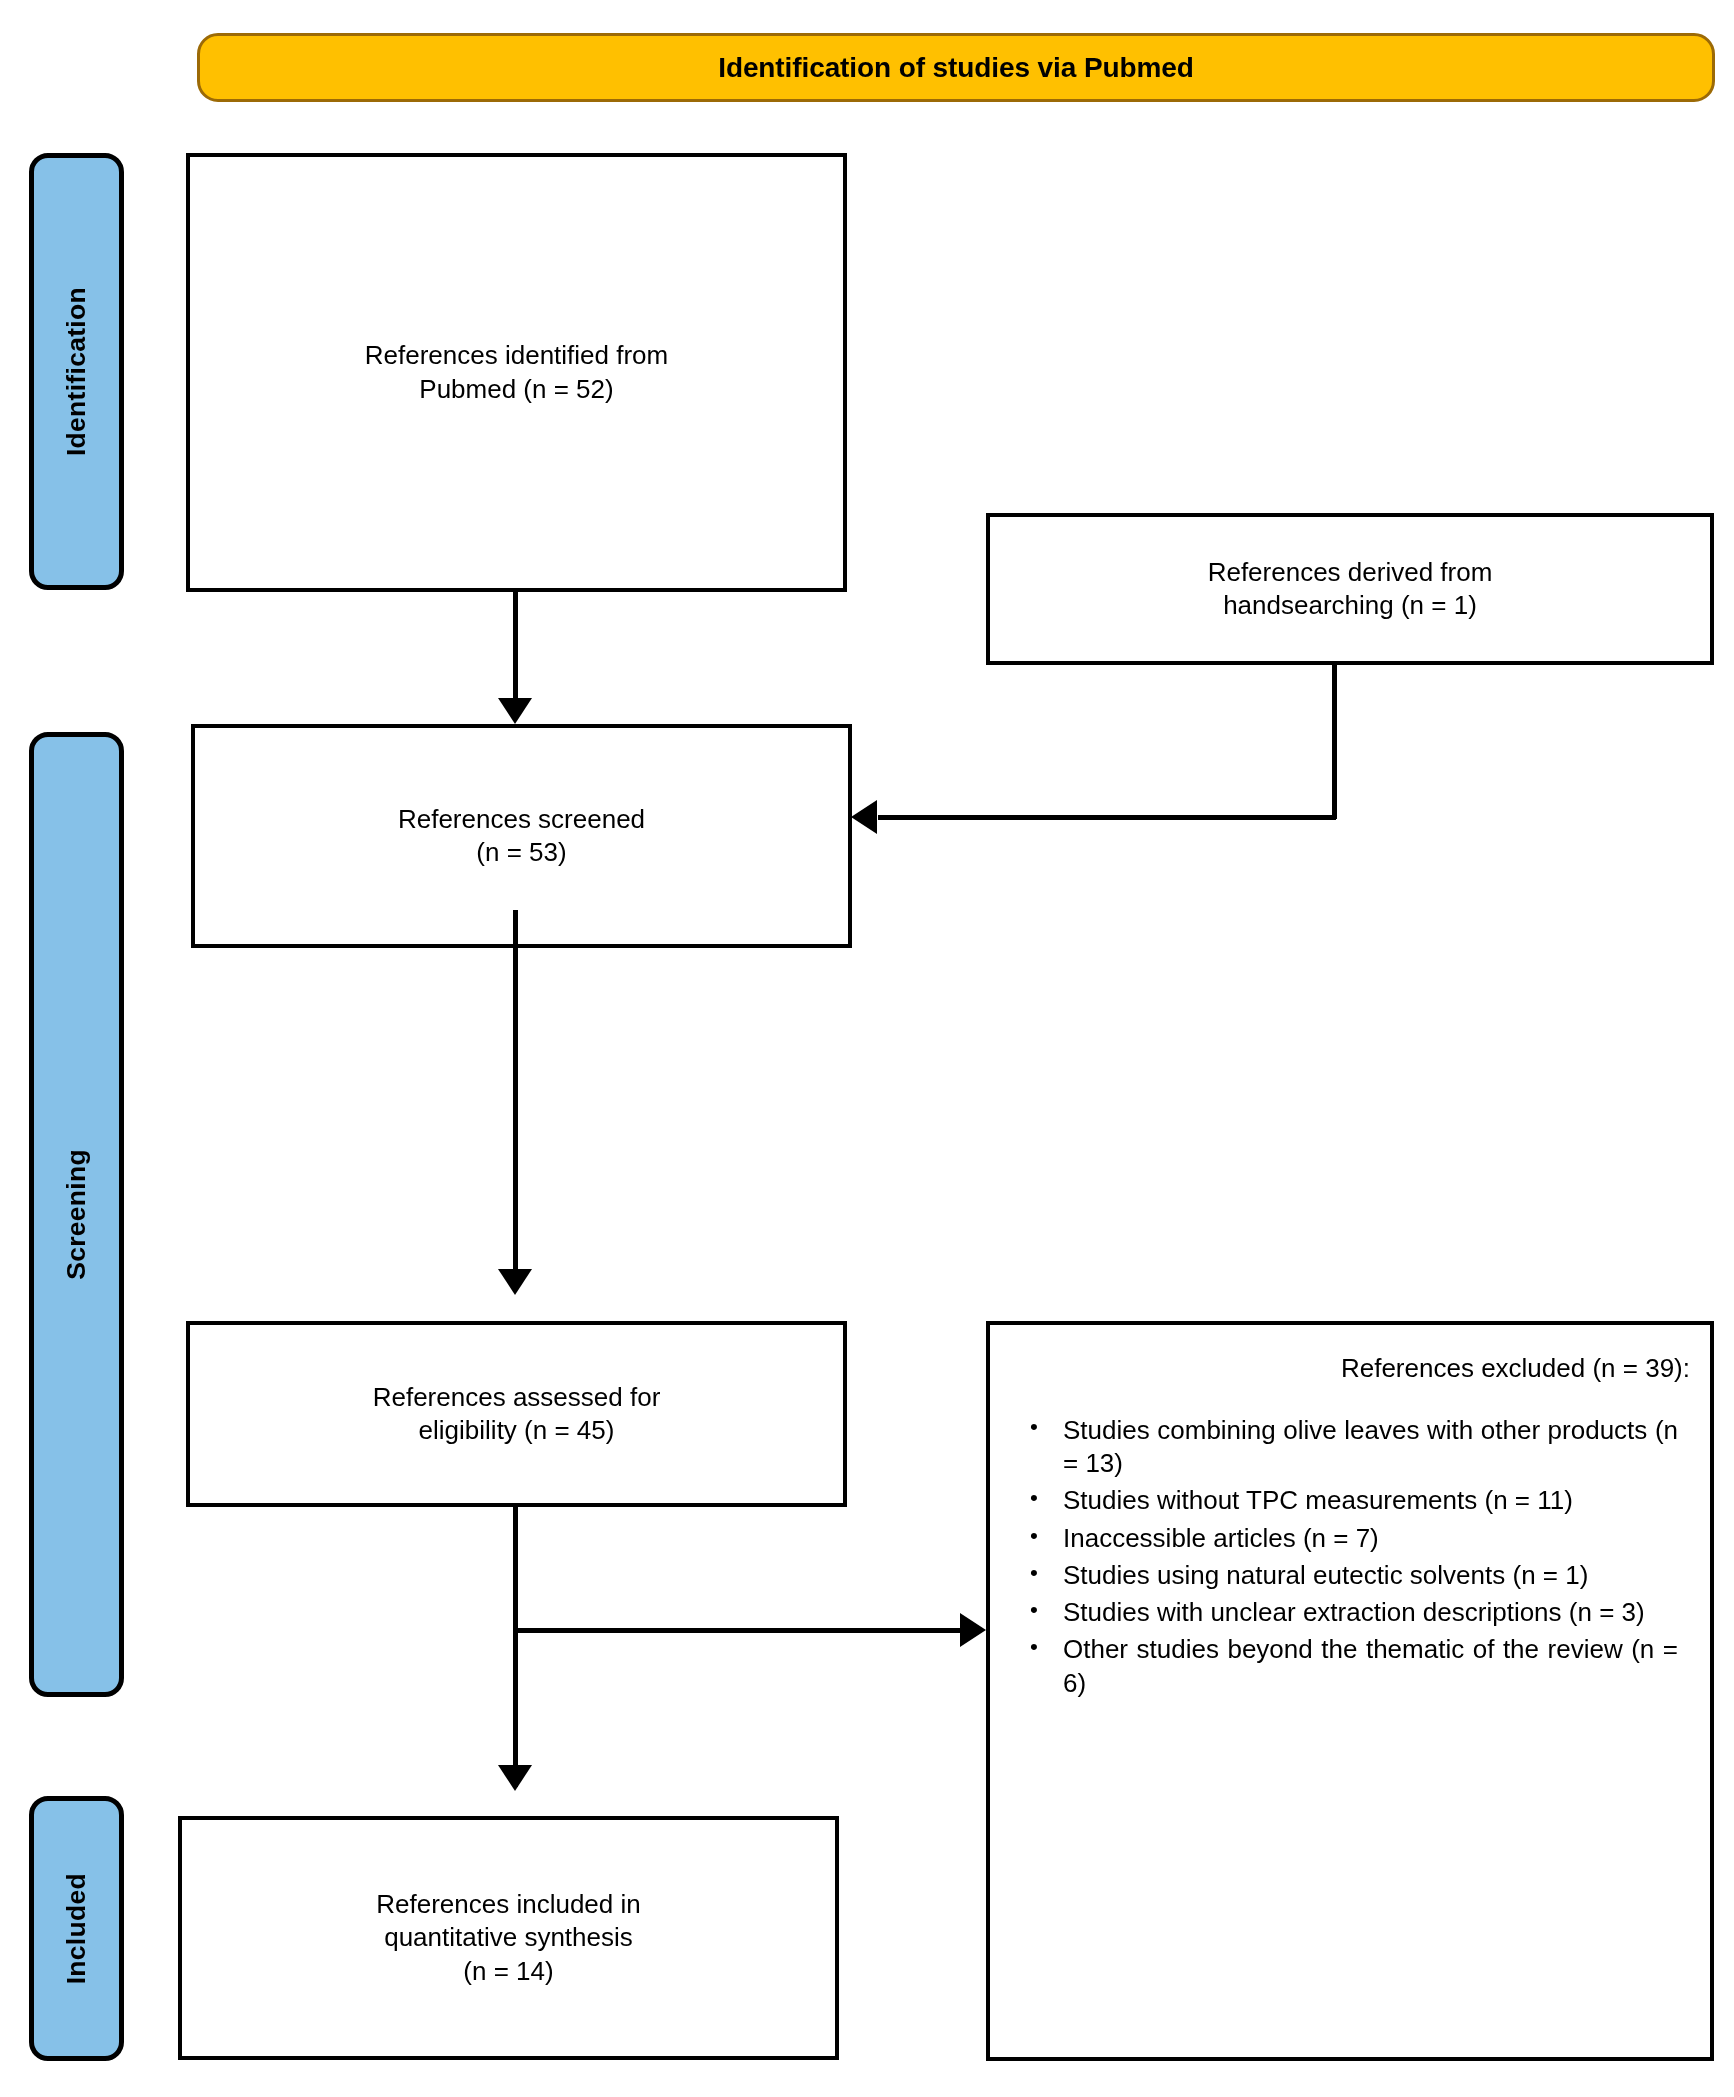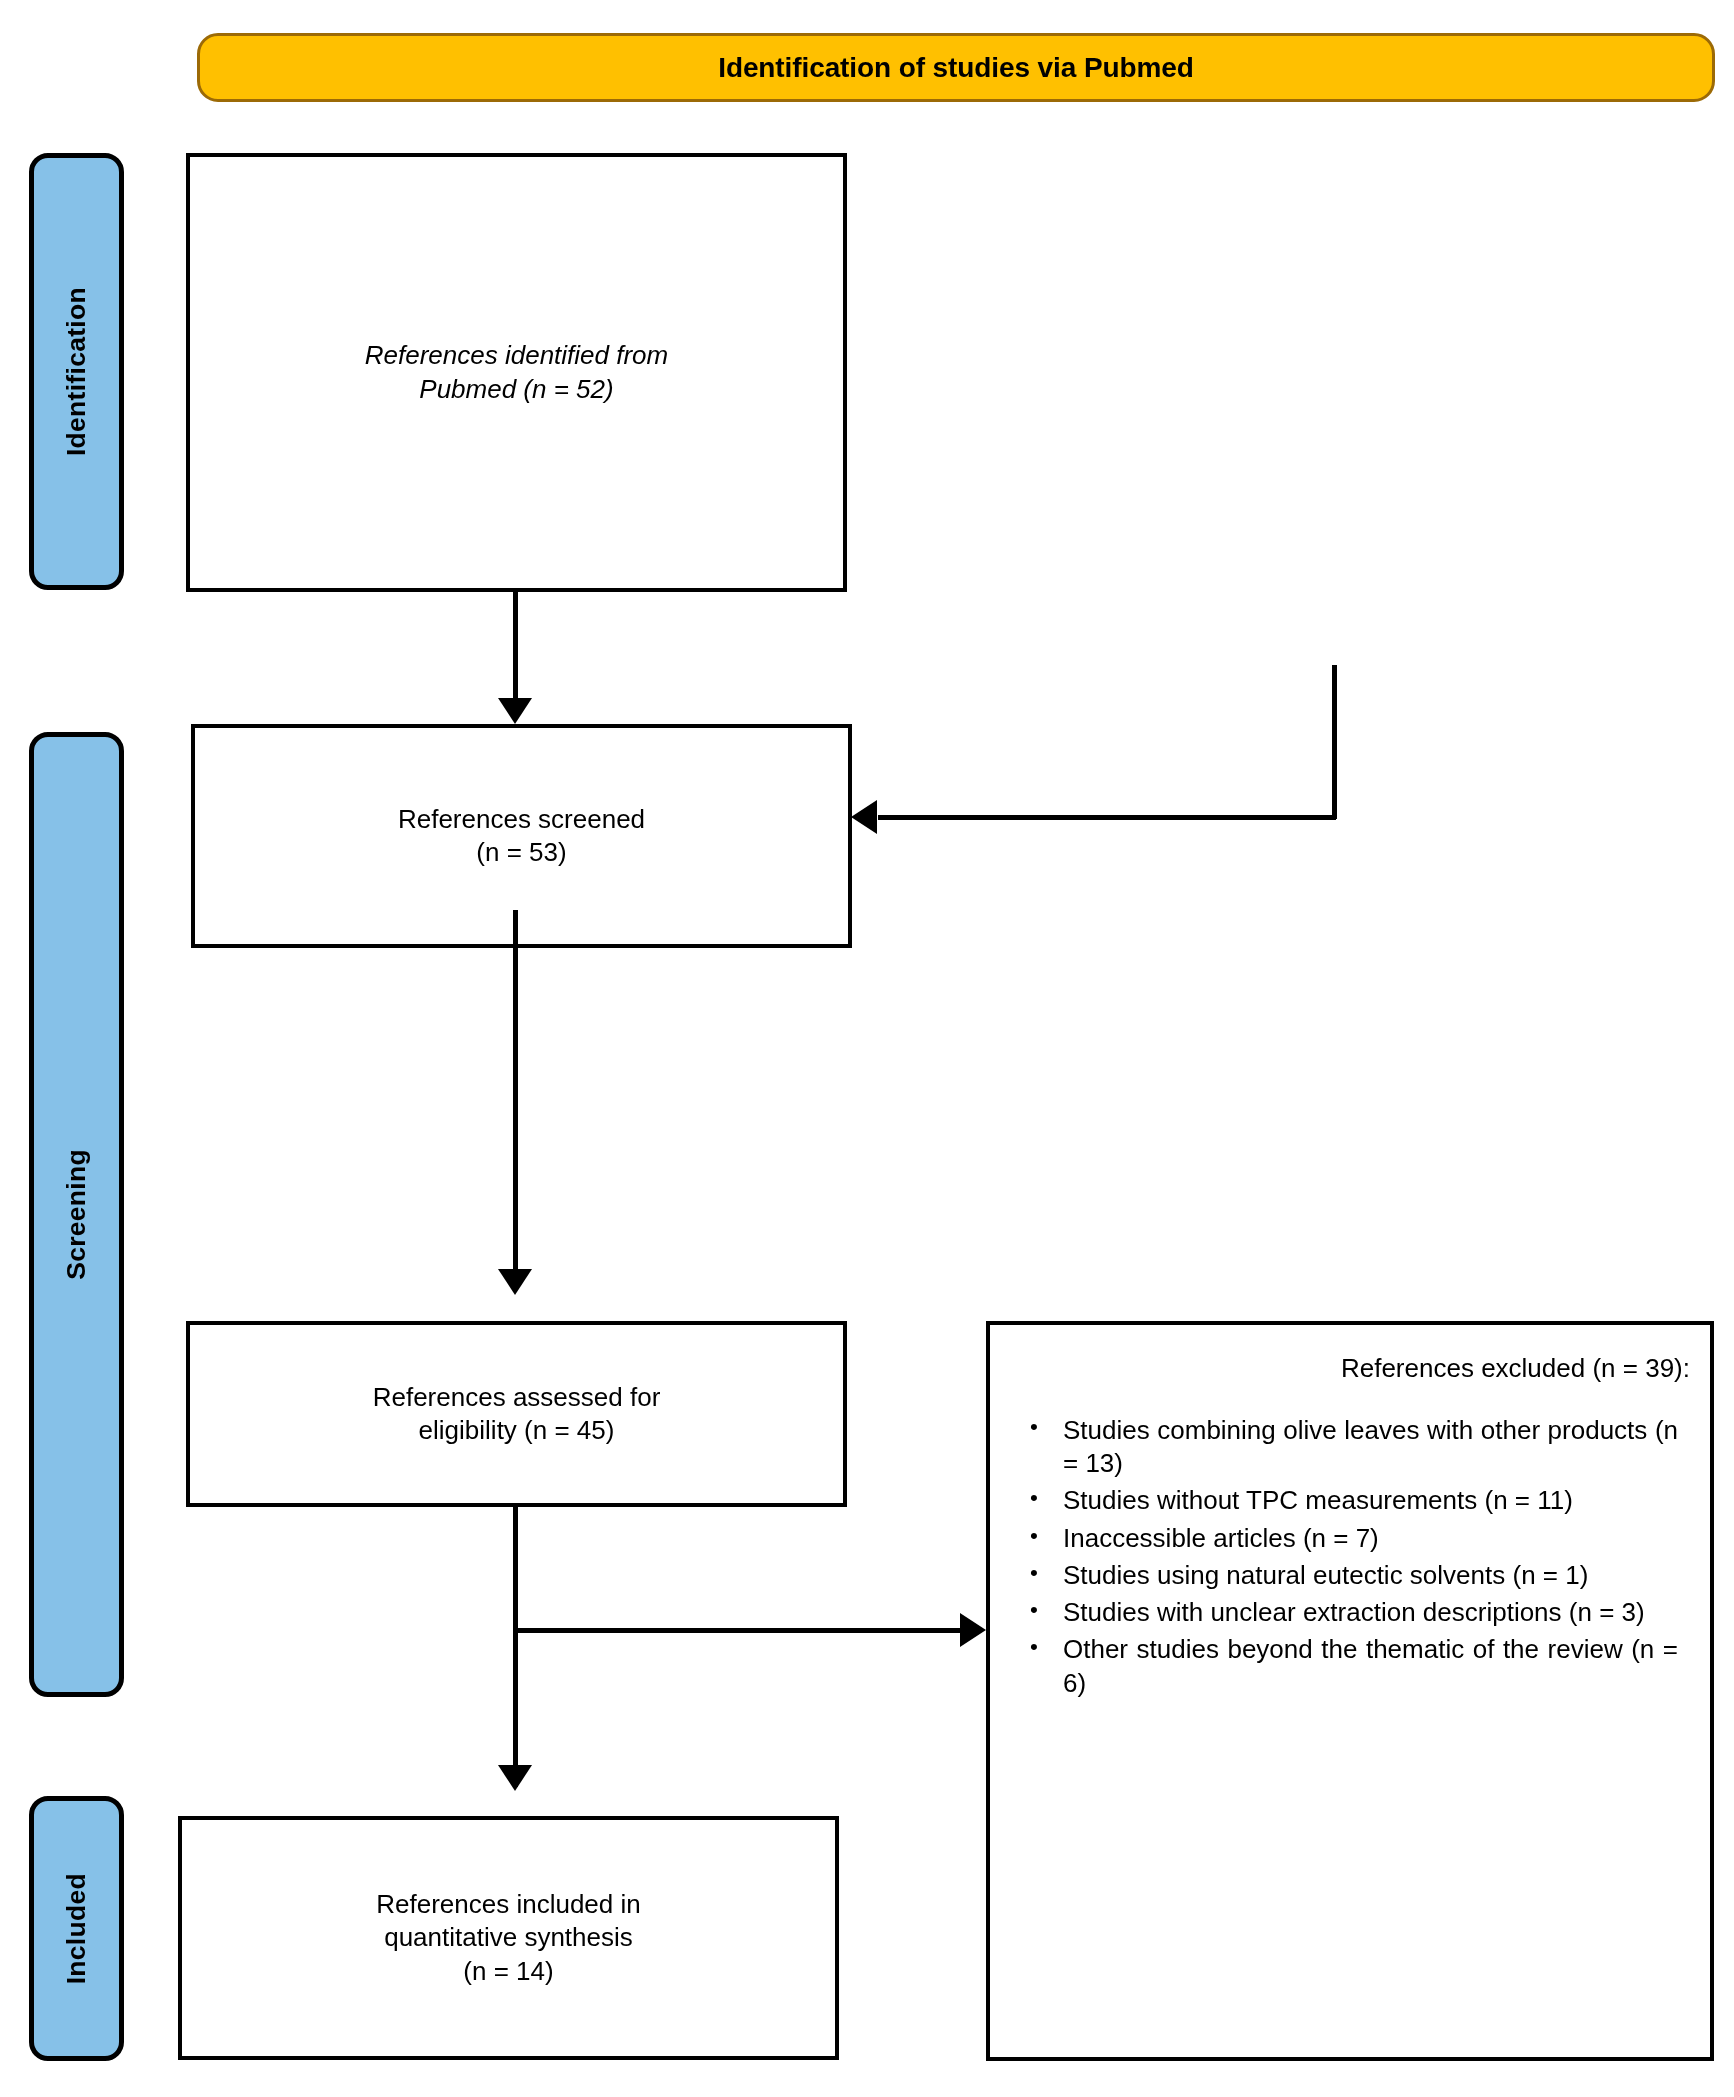--- a/index.html
+++ b/index.html
@@ -77,21 +77,21 @@
     justify-content: center;
   }
   .pbox .pbox-text {
     font-size: 26px;
     line-height: 1.28;
     color: #000000;
     text-align: center;
     padding: 0 14.6px;
     white-space: pre-line;
   }
-  #box-identified    { left: 186px; top: 153px;  width: 661px; height: 439px; font-style: italic; }
+  #box-identified    { left: 186px; top: 153px;  width: 661px; height: 439px; }
   #box-handsearch    { left: 986px; top: 513px;  width: 728px; height: 152px; }
   #box-screened      { left: 191px; top: 724px; width: 661px; height: 224px; }
   #box-eligibility   { left: 186px; top: 1321px; width: 661px; height: 186px; }
   #box-included      { left: 178px; top: 1816px; width: 661px; height: 244px; }
 
   
   #box-excluded {
     position: absolute;
     left: 986px;
     top: 1321px;
@@ -181,20 +181,24 @@
   </div>
   <div class="stage-label" id="stage-included">
     <span class="stage-text">Included</span>
   </div>
 
   <div class="pbox" id="box-identified">
     <div class="pbox-text">References identified from
 Pubmed (n = 52)</div>
   </div>
 
+  <div class="pbox" id="box-handsearch">
+    <div class="pbox-text">References derived from
+handsearching (n = 1)</div>
+  </div>
 
   <div class="pbox" id="box-screened">
     <div class="pbox-text">References screened
 (n = 53)</div>
   </div>
 
   <div class="pbox" id="box-eligibility">
     <div class="pbox-text">References assessed for
 eligibility (n = 45)</div>
   </div>

